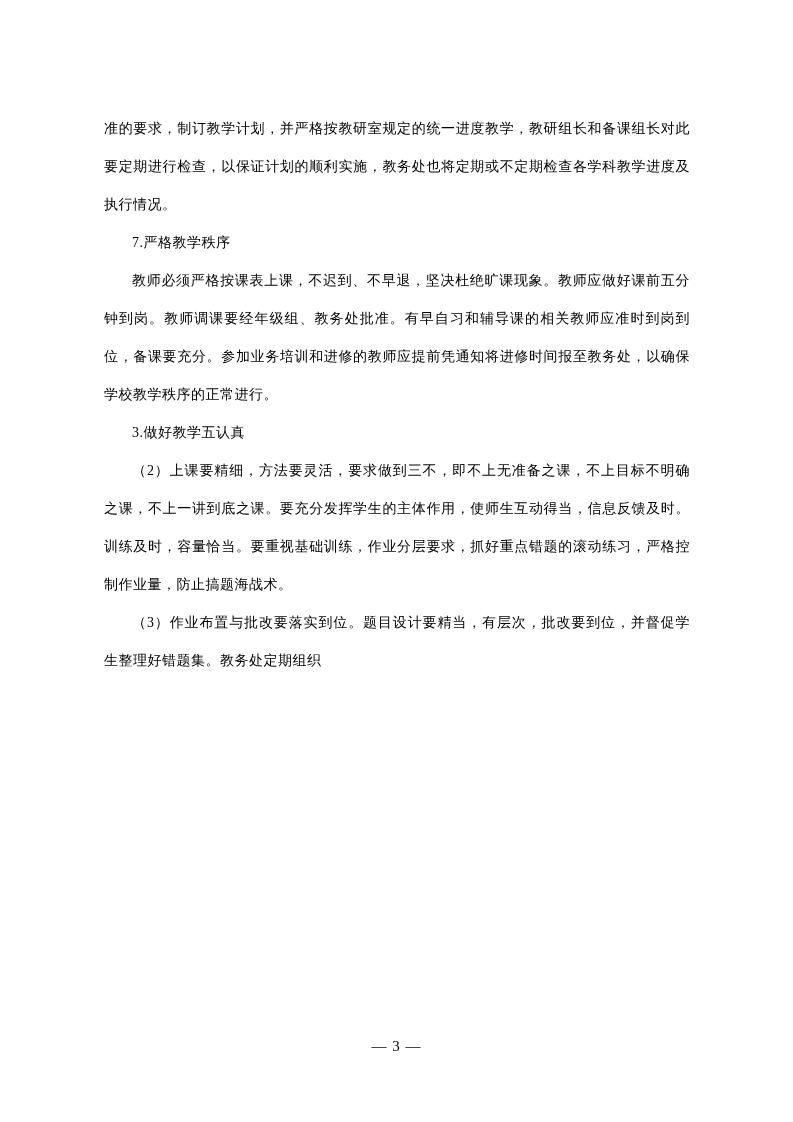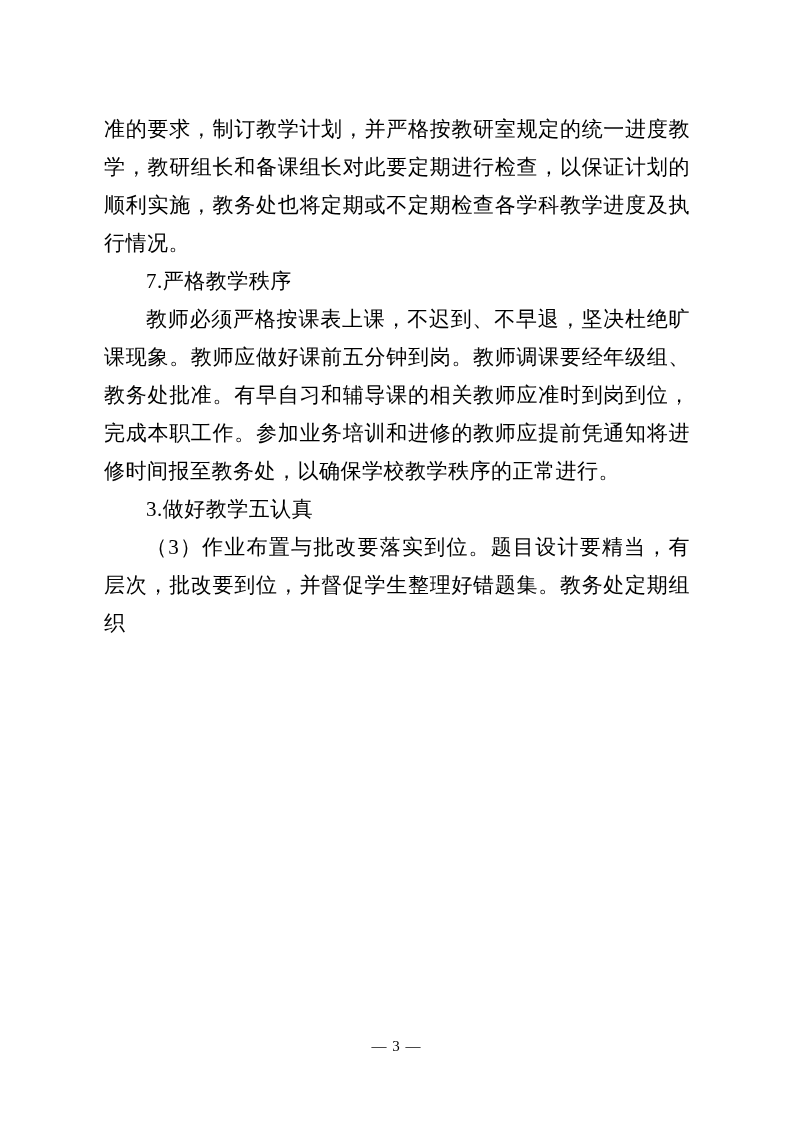--- a/index.html
+++ b/index.html
@@ -21,21 +21,21 @@
     top: 0;
     width: 793px;
     height: 1122px;
     background: #ffffff;
   }
   .content {
     position: absolute;
     left: 104px;
     top: 110px;
     width: 586px;
-    font-size: 21px;
+    font-size: 14px;
     line-height: 38px;
     text-align: justify;
     text-justify: inter-ideograph;
     letter-spacing: 0.5px;
   }
   .para {
     margin: 0;
     word-break: break-all;
   }
   .para.indent {
@@ -52,20 +52,21 @@
     color: #000000;
   }
 </style>
 </head>
 <body>
 
 <div class="page">
   <div class="content">
     <p class="para">准的要求，制订教学计划，并严格按教研室规定的统一进度教学，教研组长和备课组长对此要定期进行检查，以保证计划的顺利实施，教务处也将定期或不定期检查各学科教学进度及执行情况。</p>
     <p class="para indent">7.严格教学秩序</p>
-    <p class="para indent">教师必须严格按课表上课，不迟到、不早退，坚决杜绝旷课现象。教师应做好课前五分钟到岗。教师调课要经年级组、教务处批准。有早自习和辅导课的相关教师应准时到岗到位，完成本职工作。参加业务培训和进修的教师应提前凭通知将进修时间报至教务处，以确保学校教学秩序的正常进行。</p>
+    <p class="para indent">教师必须严格按课表上课，不迟到、不早退，坚决杜绝旷课现象。教师应做好课前五分钟到岗。教师调课要经年级组、教务处批准。有早自习和辅导课的相关教师应准时到岗到位，备课要充分。参加业务培训和进修的教师应提前凭通知将进修时间报至教务处，以确保学校教学秩序的正常进行。</p>
     <p class="para indent">3.做好教学五认真</p>
+    <p class="para indent">（2）上课要精细，方法要灵活，要求做到三不，即不上无准备之课，不上目标不明确之课，不上一讲到底之课。要充分发挥学生的主体作用，使师生互动得当，信息反馈及时。训练及时，容量恰当。要重视基础训练，作业分层要求，抓好重点错题的滚动练习，严格控制作业量，防止搞题海战术。</p>
     <p class="para indent">（3）作业布置与批改要落实到位。题目设计要精当，有层次，批改要到位，并督促学生整理好错题集。教务处定期组织</p>
   </div>
   <div class="footer">
     <span>— 3 —</span>
   </div>
 </div>
 
 </body></html>

